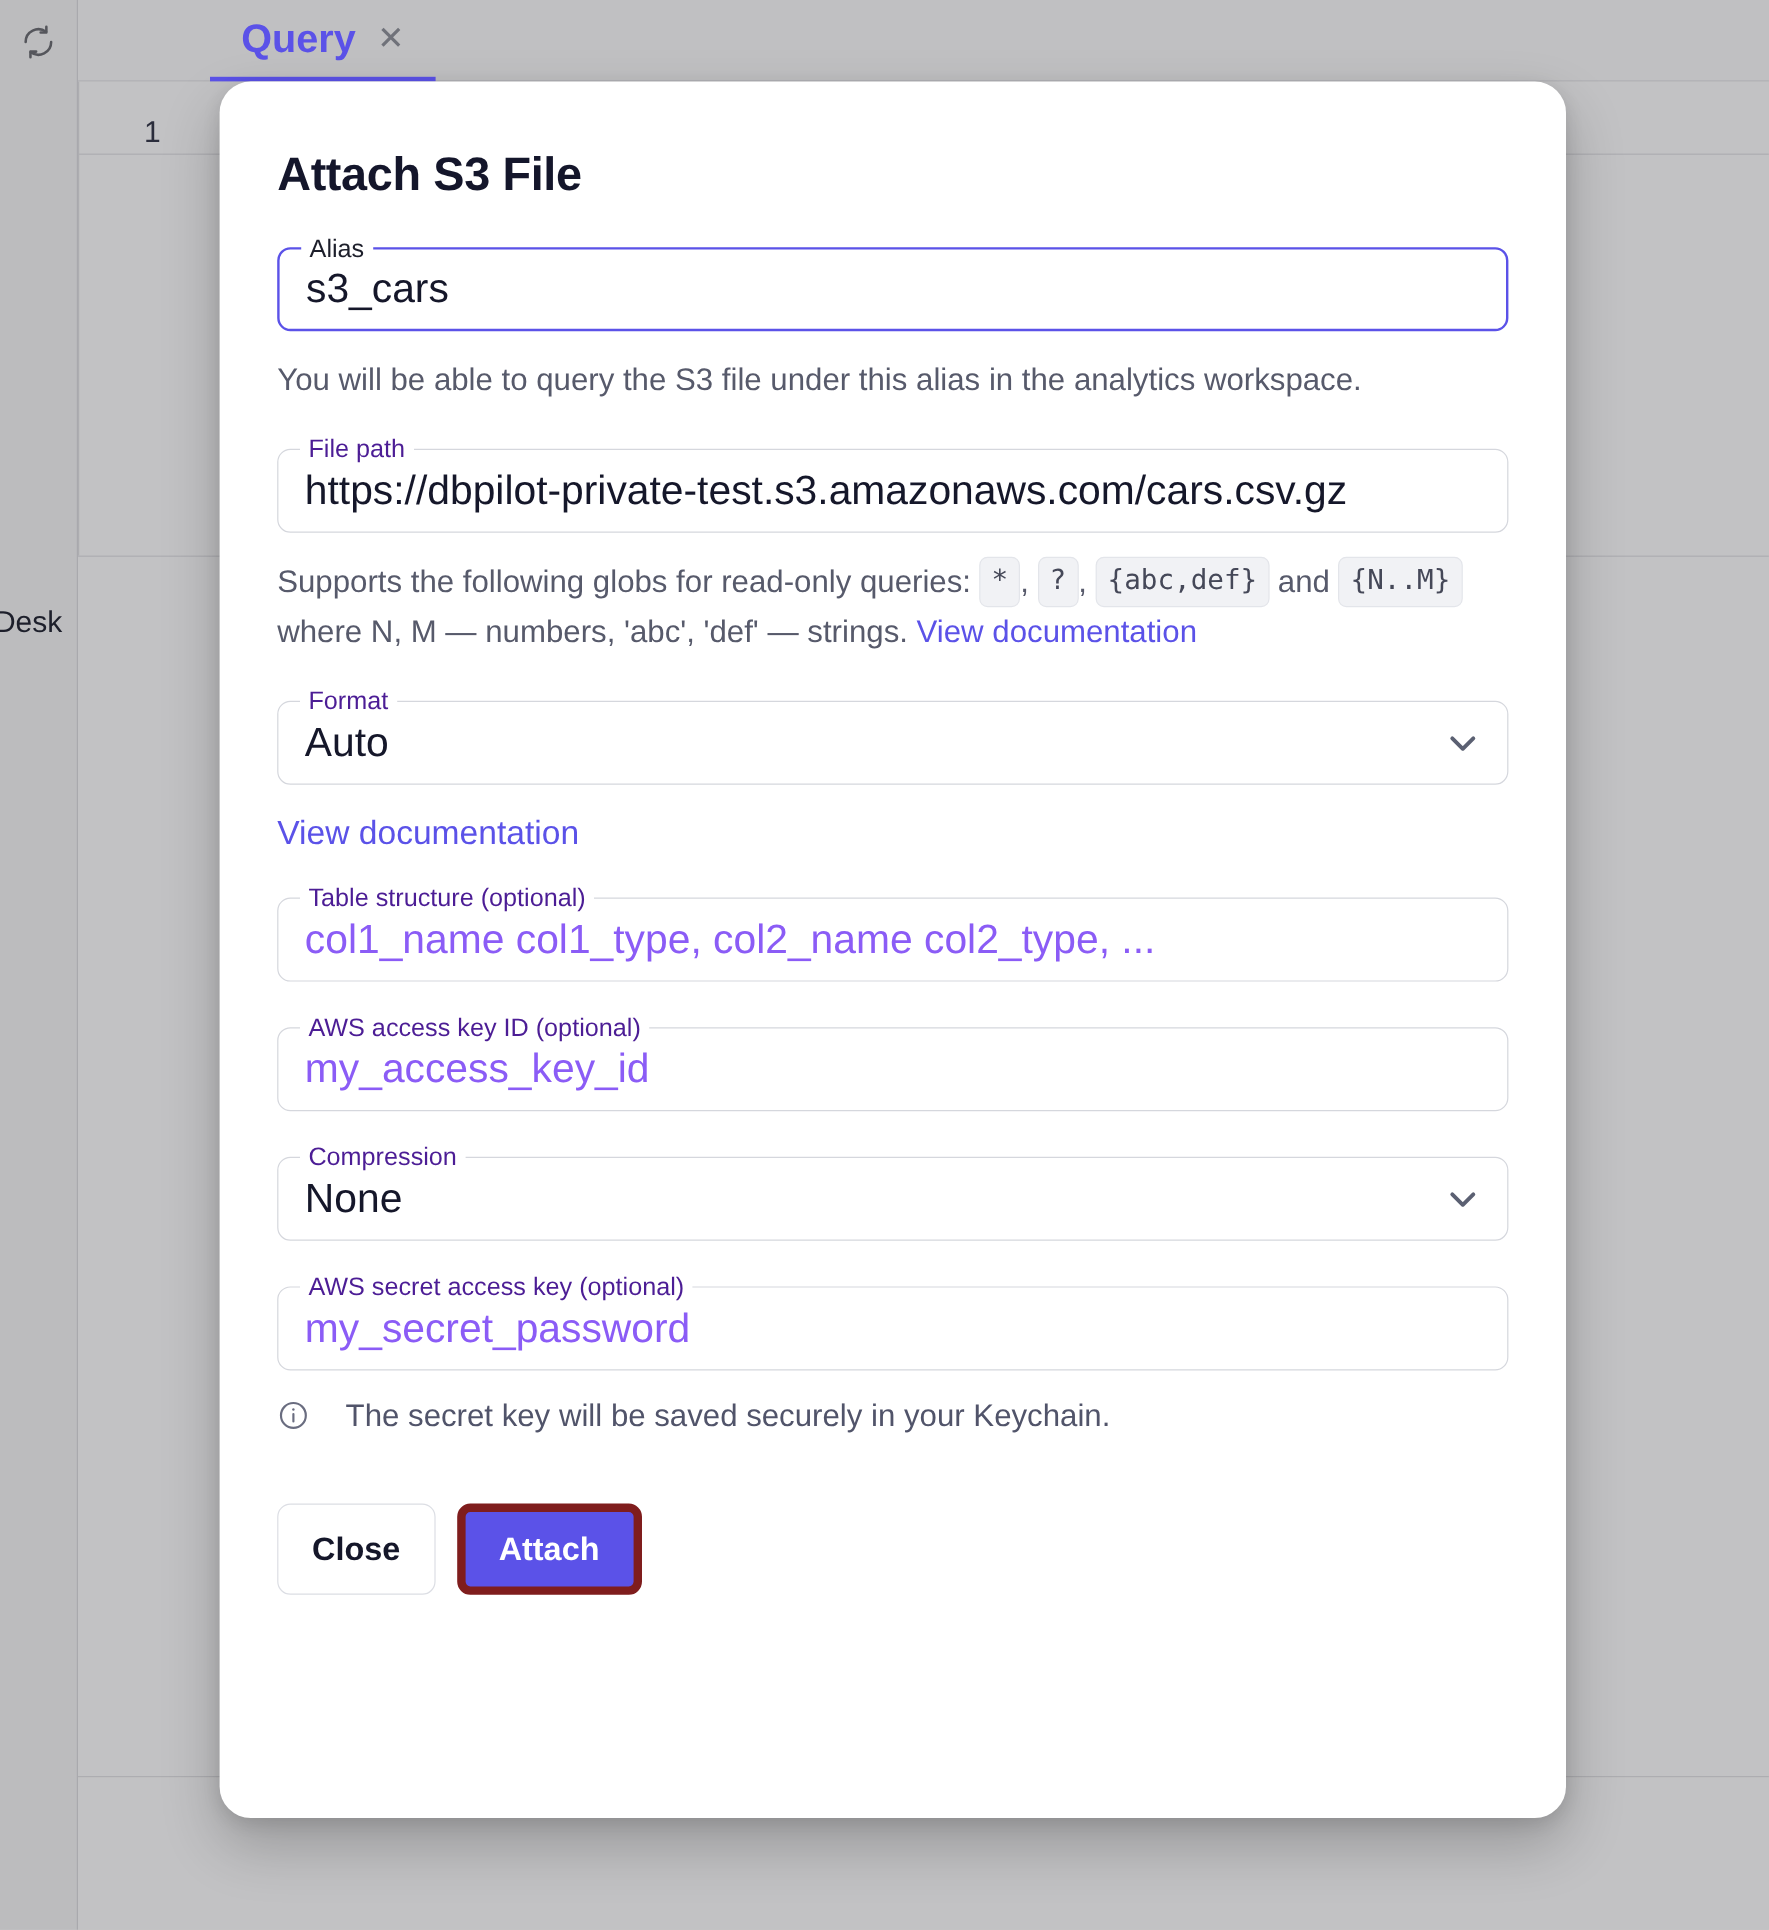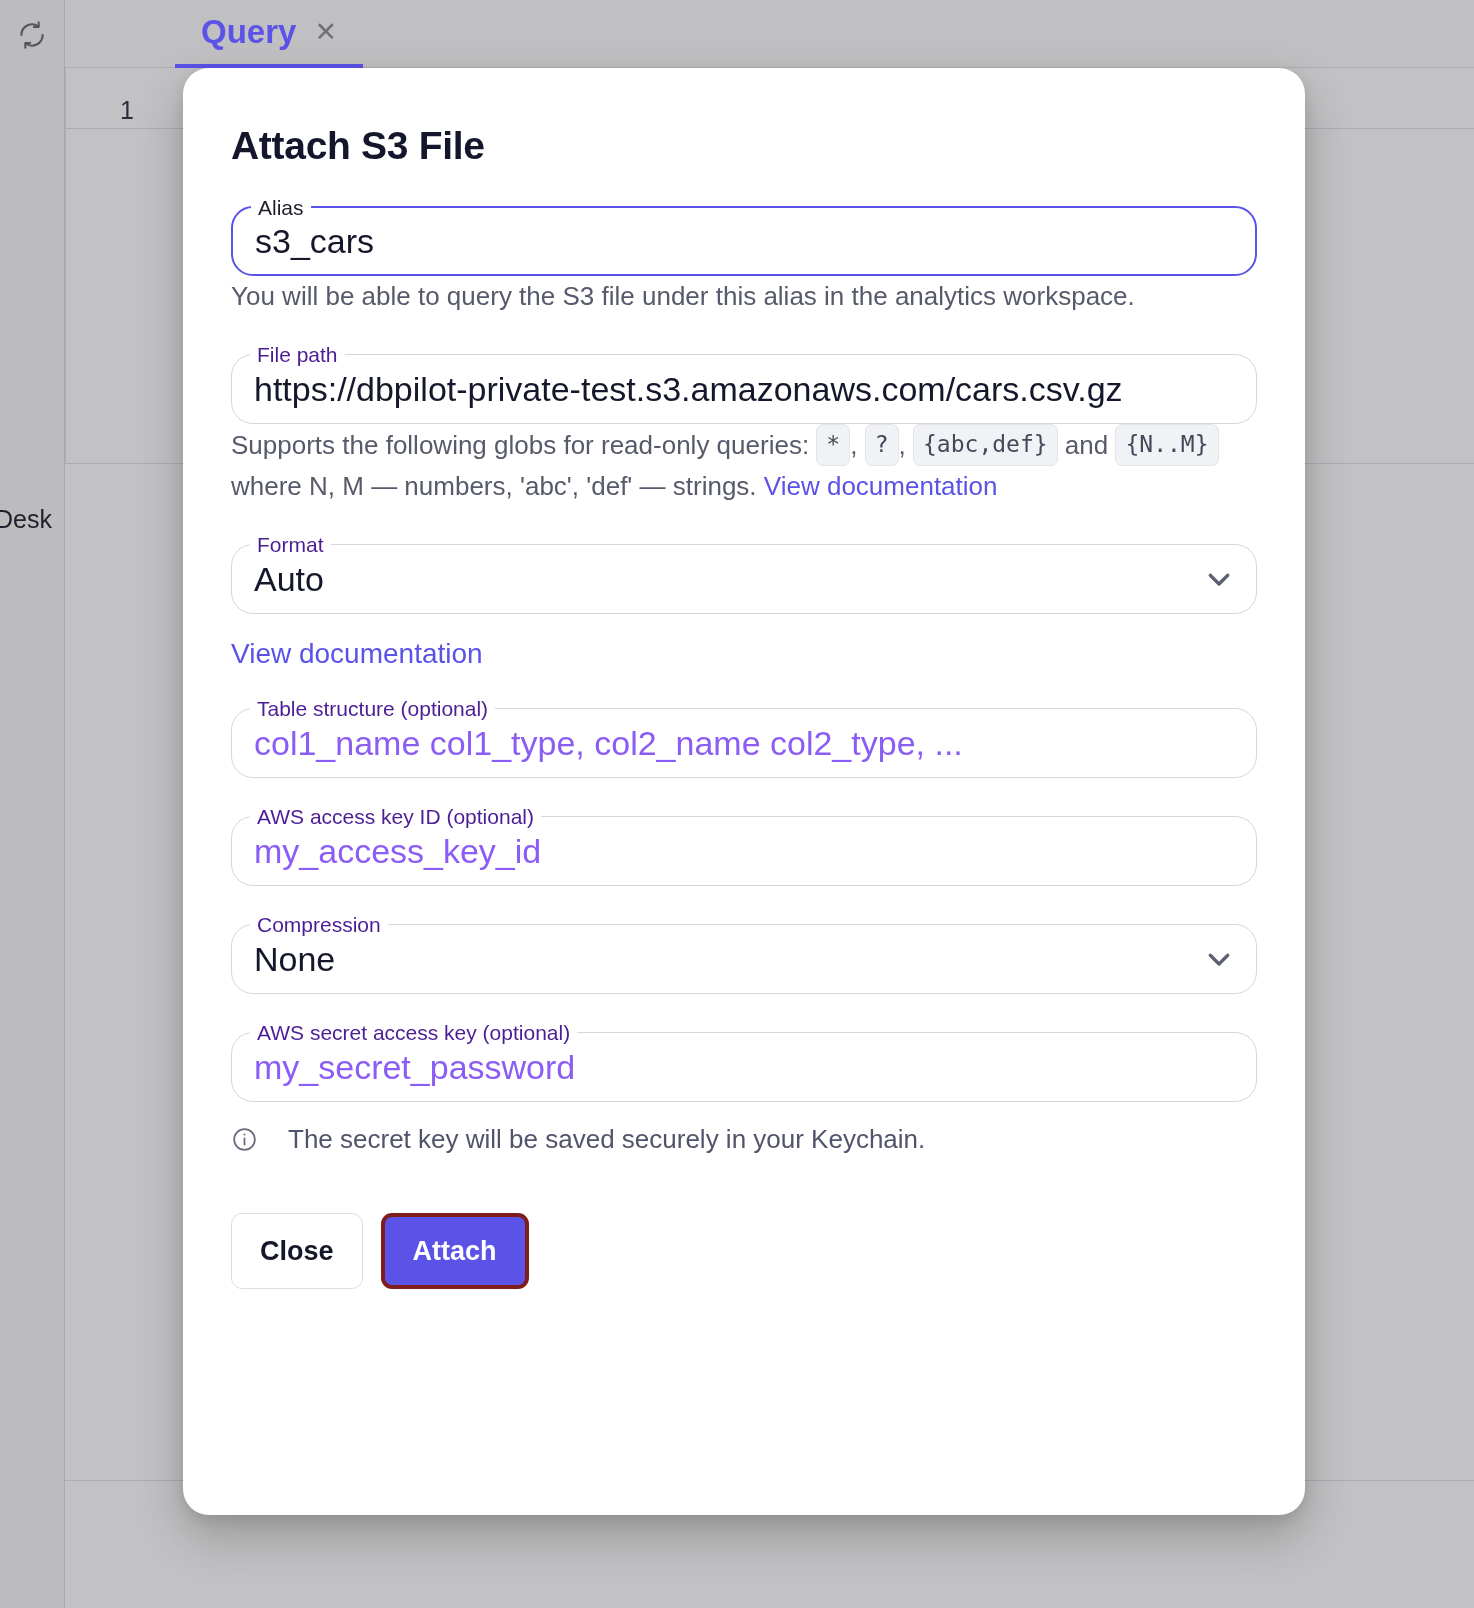--- a/index.html
+++ b/index.html
@@ -78,21 +78,21 @@
     font-weight: 700;
     color: #14162b;
     letter-spacing: -0.3px;
   }
 
   
   .field { position: relative; margin-top: 38px; }
   .field-box {
     position: relative;
     border: 1px solid #d5d7dd;
-    border-radius: 22px;
+    border-radius: 11px;
     height: 70px;
     display: flex; align-items: center;
     padding: 0 22px;
     background: #fff;
   }
   .field.focused .field-box { border: 2px solid #5b52e8; }
   .field-legend {
     position: absolute;
     top: -11px; left: 18px;
     background: #fff;
@@ -107,20 +107,21 @@
     font-size: 34px; color: #15172a;
     white-space: nowrap; overflow: hidden;
   }
   .field-value.placeholder { color: #8b5cf6; }
 
   .select-box { justify-content: space-between; }
   .chevron { color: #5b6072; display: flex; align-items: center; }
 
   
   .helper {
+    margin-top: 20px;
     font-size: 26px;
     color: #575a6b;
     line-height: 1.55;
   }
   .code-chip {
     display: inline-block;
     background: #f1f2f5;
     border: 1px solid #e3e5ea;
     border-radius: 7px;
     padding: 2px 9px;
@@ -164,21 +165,21 @@
     cursor: pointer;
     padding: 0 28px;
   }
   .btn-close {
     background: #fff;
     border: 1px solid #dcdee4;
     color: #15172a;
   }
   .btn-attach {
     background: #5b52e8;
-    border: 4px solid #7f1d1d;
+    border: 7px solid #7f1d1d;
     color: #ffffff;
   }
 </style>
 </head>
 <body>
 
 <div class="app-bg">
 
   <div class="bg-sidebar">
     <span class="refresh-icon">

